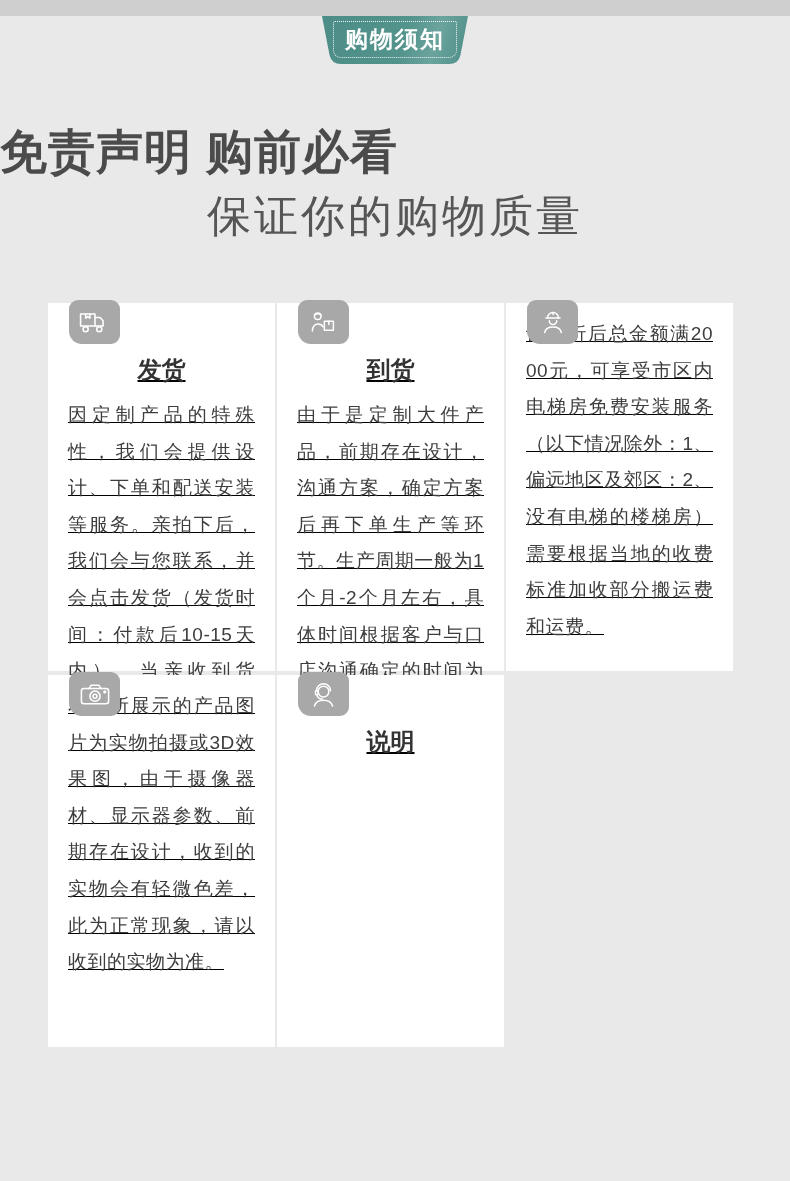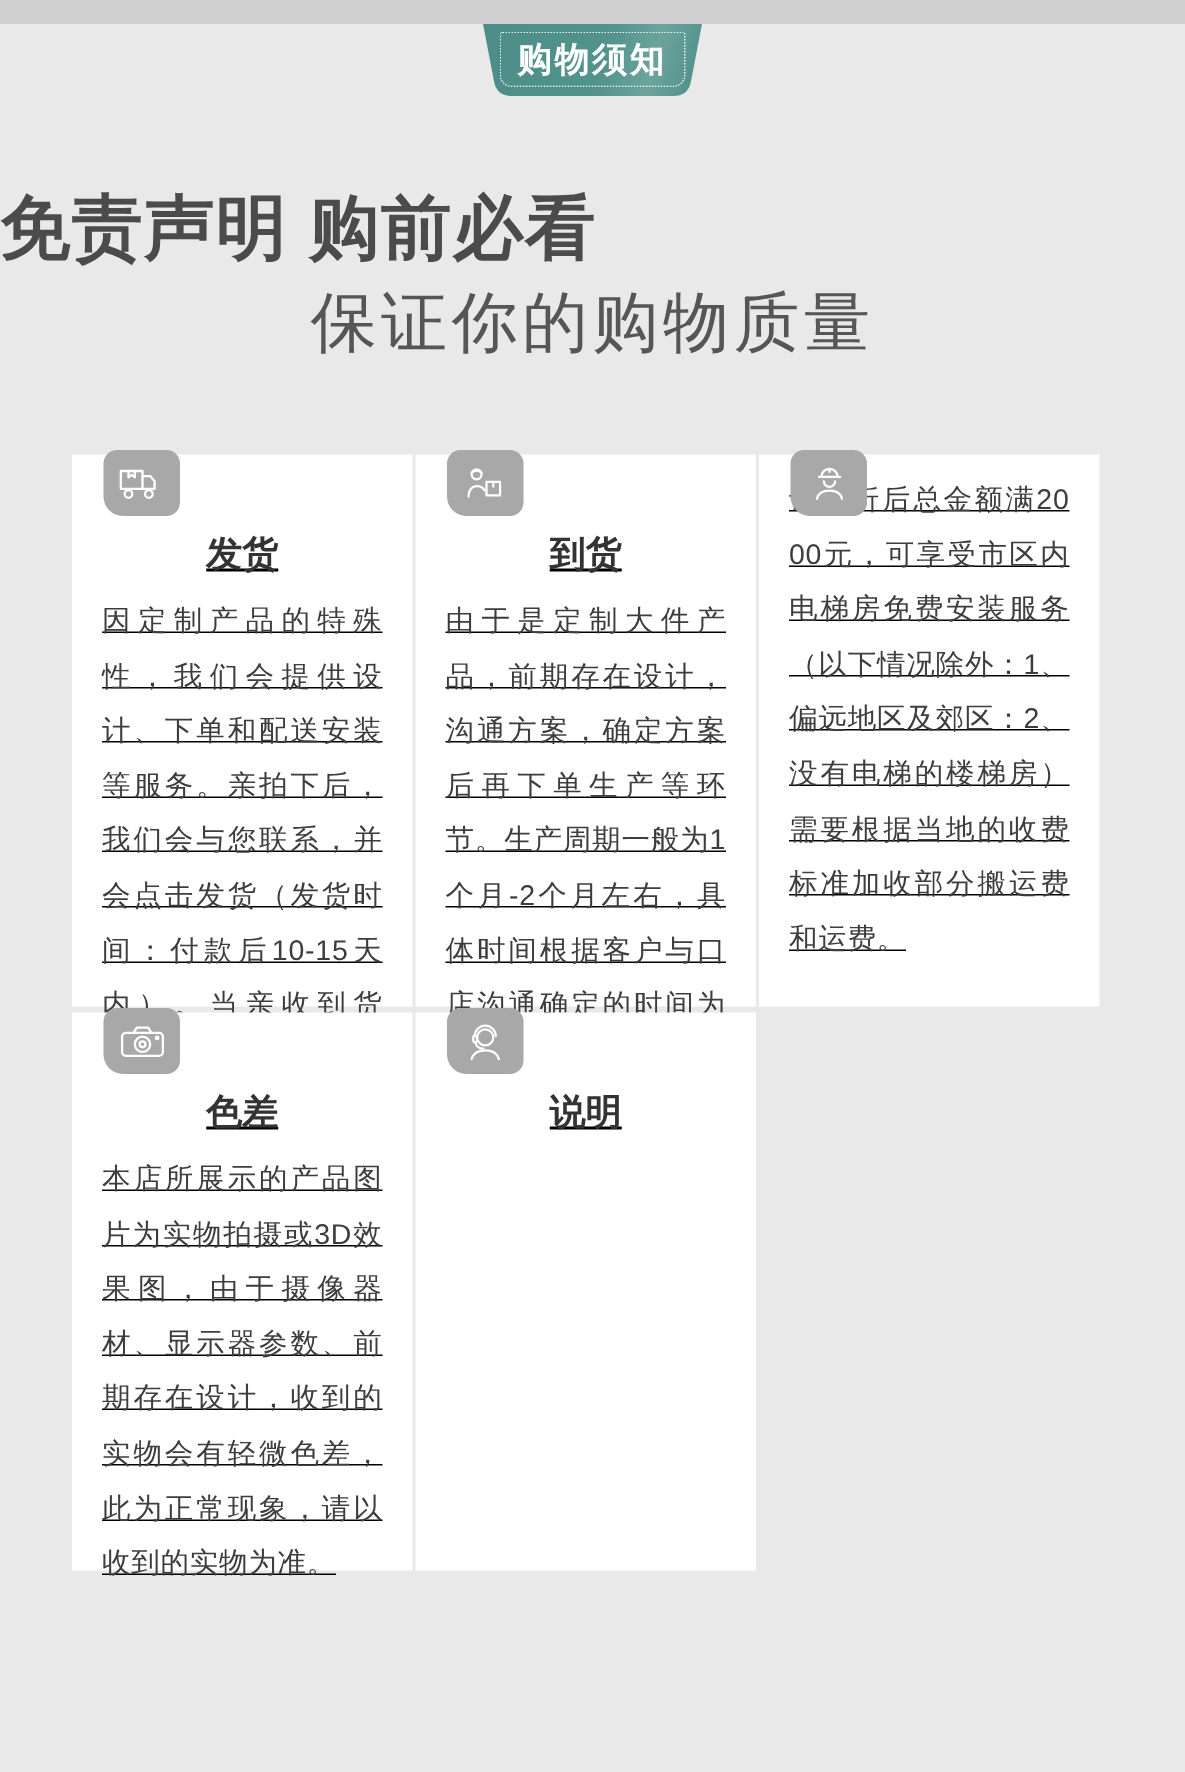--- a/index.html
+++ b/index.html
@@ -95,21 +95,20 @@
     <div class="cell">
       <div class="icon-badge">
         <svg width="34" height="27" viewBox="0 0 40 30">
           <rect x="4" y="8" width="32" height="18" rx="3"></rect>
           <path d="M13 8 L15.5 4 H24.5 L27 8"></path>
           <circle cx="20" cy="17" r="6"></circle>
           <circle cx="20" cy="17" r="2.3"></circle>
           <circle cx="31.5" cy="12" r="1"></circle>
         </svg>
       </div>
-      <div class="cell-title">色差</div>
       <div class="cell-body">本店所展示的产品图片为实物拍摄或3D效果图，由于摄像器材、显示器参数、前期存在设计，收到的实物会有轻微色差，此为正常现象，请以收到的实物为准。</div>
     </div>
 
 
     <div class="cell">
       <div class="icon-badge">
         <svg width="33" height="27" viewBox="0 0 40 32">
           <circle cx="20" cy="12.5" r="6.5"></circle>
           <path d="M11.5 11.5 A8.5 8.5 0 0 1 28.5 11.5"></path>
           <rect x="10.3" y="11" width="3" height="5.5" rx="1.5"></rect>

